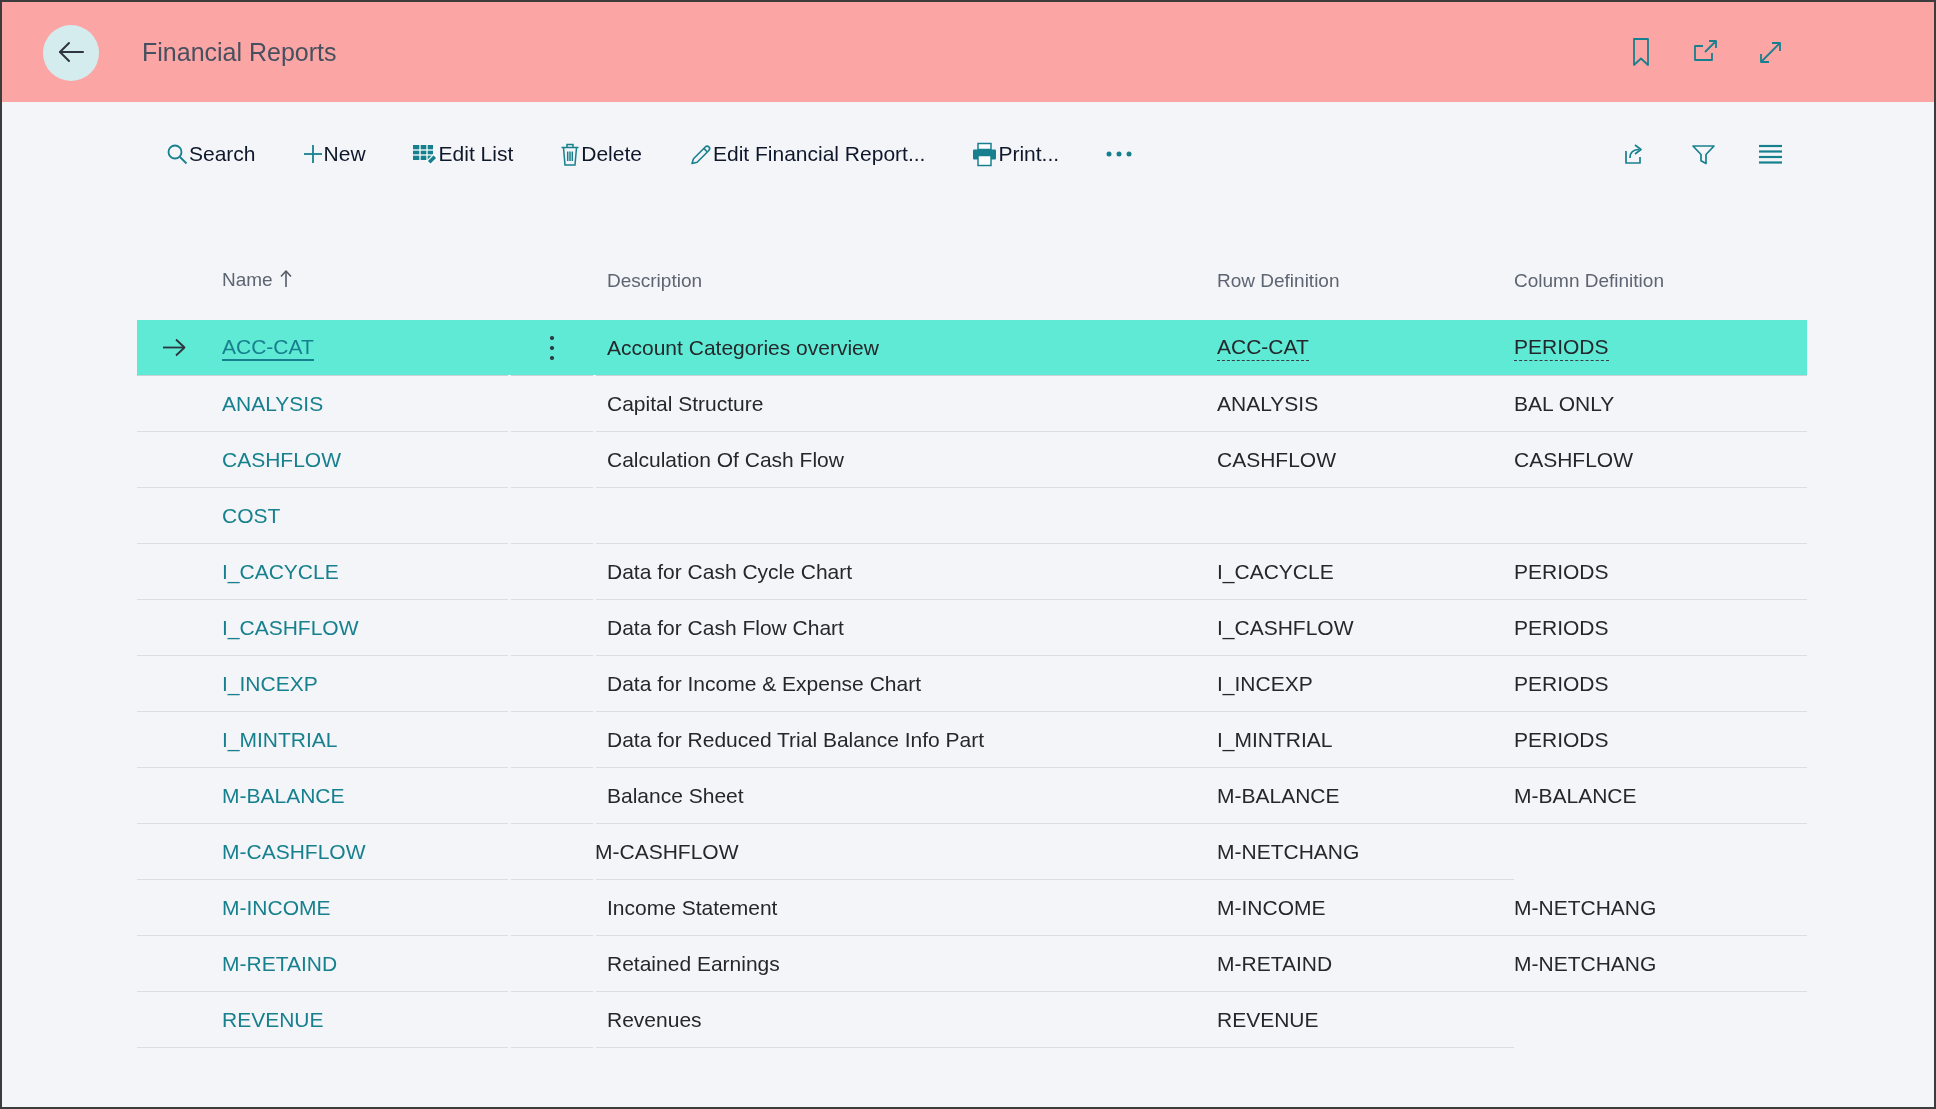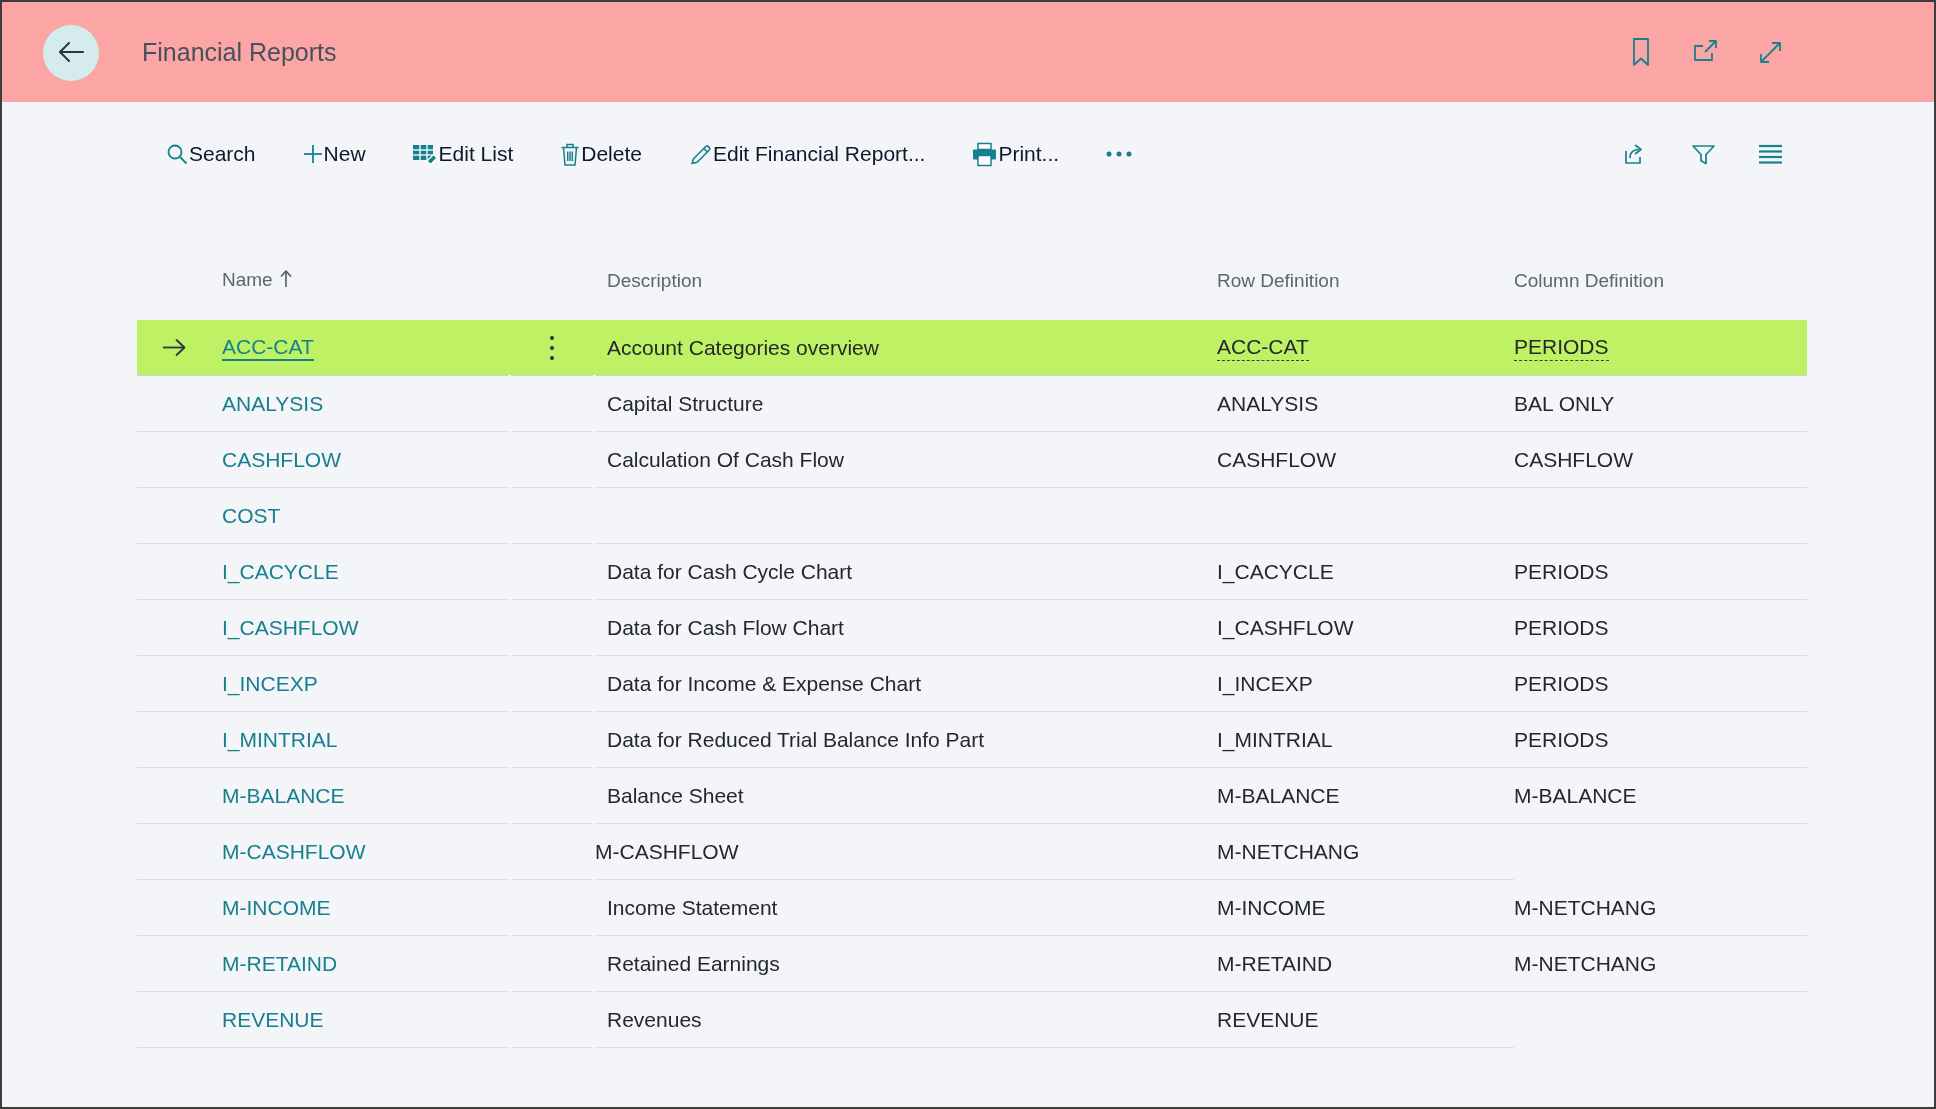--- a/index.html
+++ b/index.html
@@ -52,21 +52,21 @@
     align-items:center;
   }
   .thead { height:78px; }
   .th {
     font-size:19px; color:#5D6472; display:flex; align-items:flex-start; gap:6px;
     white-space:nowrap;
   }
   .th.desc, .cell.desc { padding-left:12px; }
   .trow { height:56px; position:relative; }
   .trow > div { height:100%; display:flex; align-items:center; border-bottom:1px solid #DBDDE0; }
-  .trow.selected { background:#bef264; }
+  .trow.selected { background:#5eead4; }
   .trow.selected > div { border-bottom-color:#C9D2D4; }
   .cell { font-size:21px; color:#24282C; white-space:nowrap; overflow:hidden; }
   .arrow-cell { padding-left:24px; }
   .row-arrow { visibility:hidden; display:flex; align-items:center; }
   .trow.selected .row-arrow { visibility:visible; }
   .menu-cell { justify-content:center; position:relative; }
   .menu-cell::before, .menu-cell::after {
     content:""; position:absolute; bottom:-1px; height:1px; width:3px; background:#F4F5F8;
   }
   .menu-cell::before { left:-1px; } .menu-cell::after { right:-1px; }

